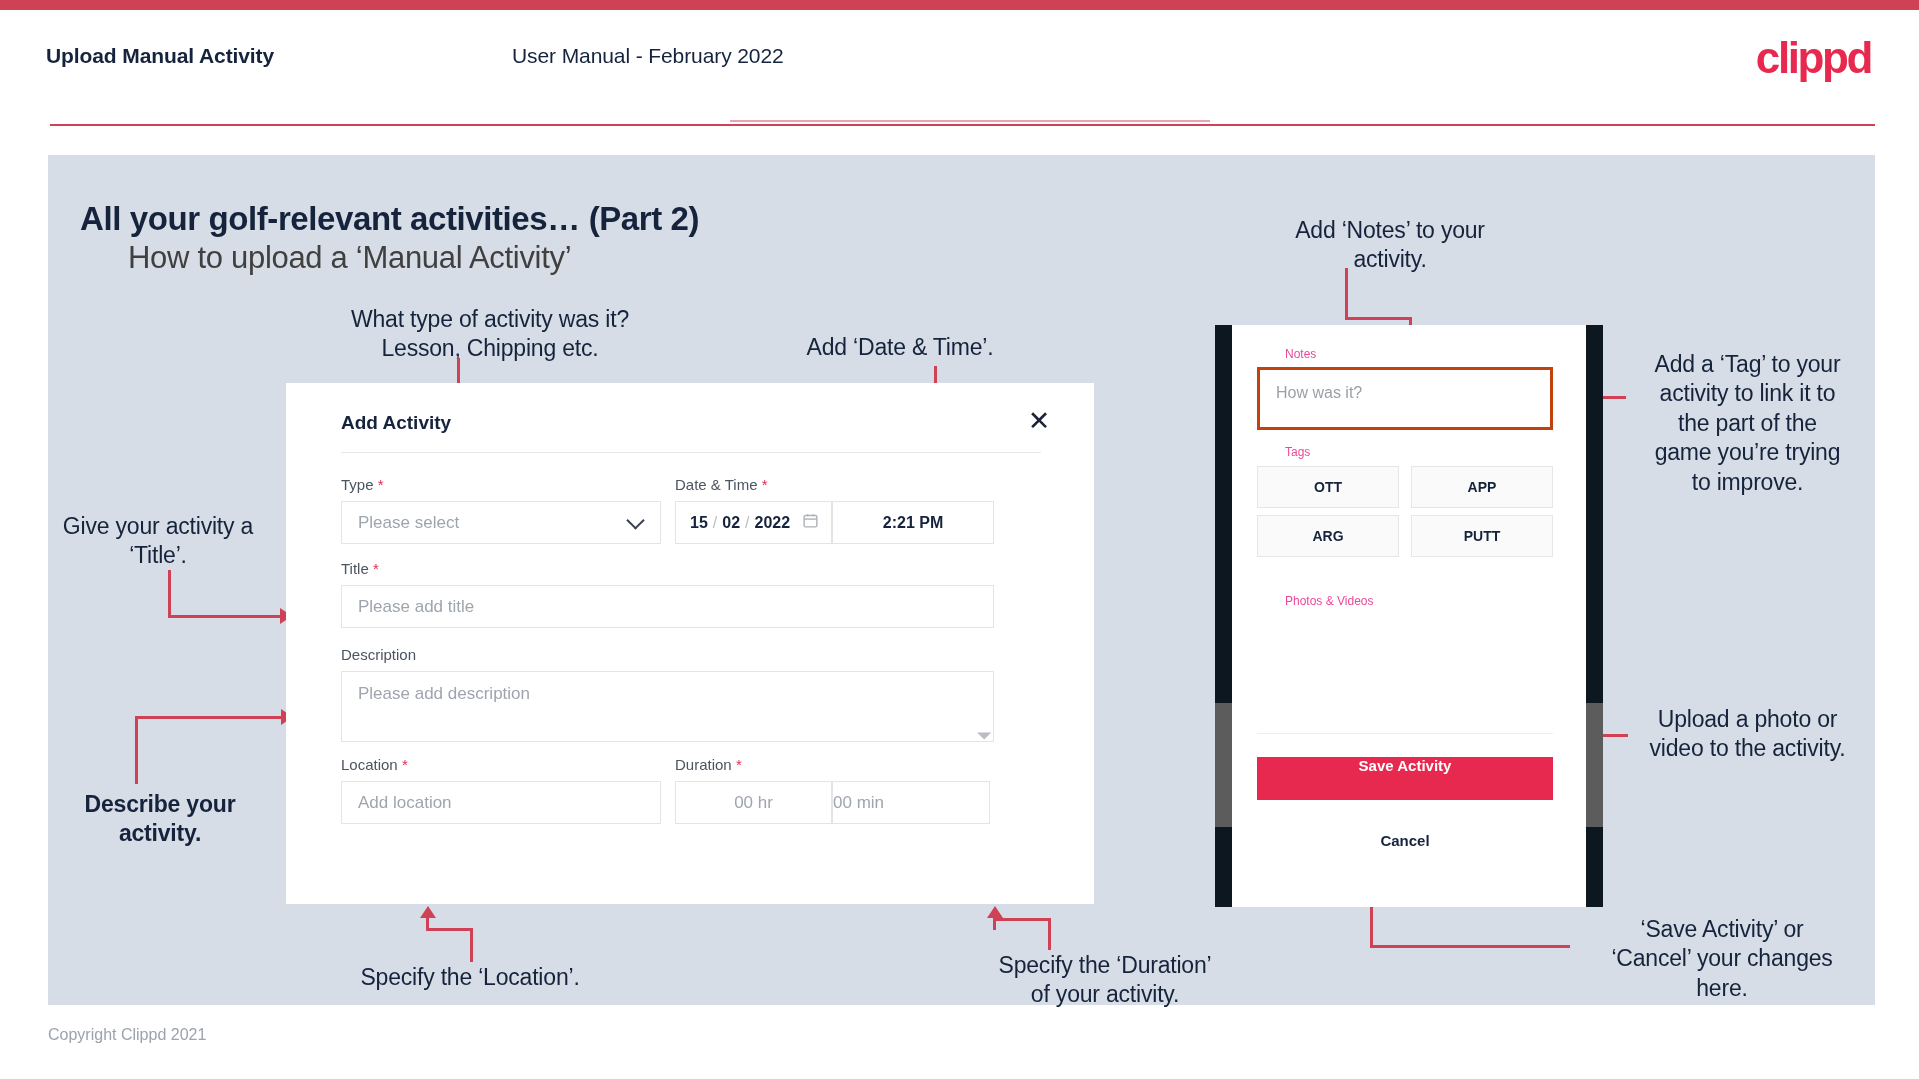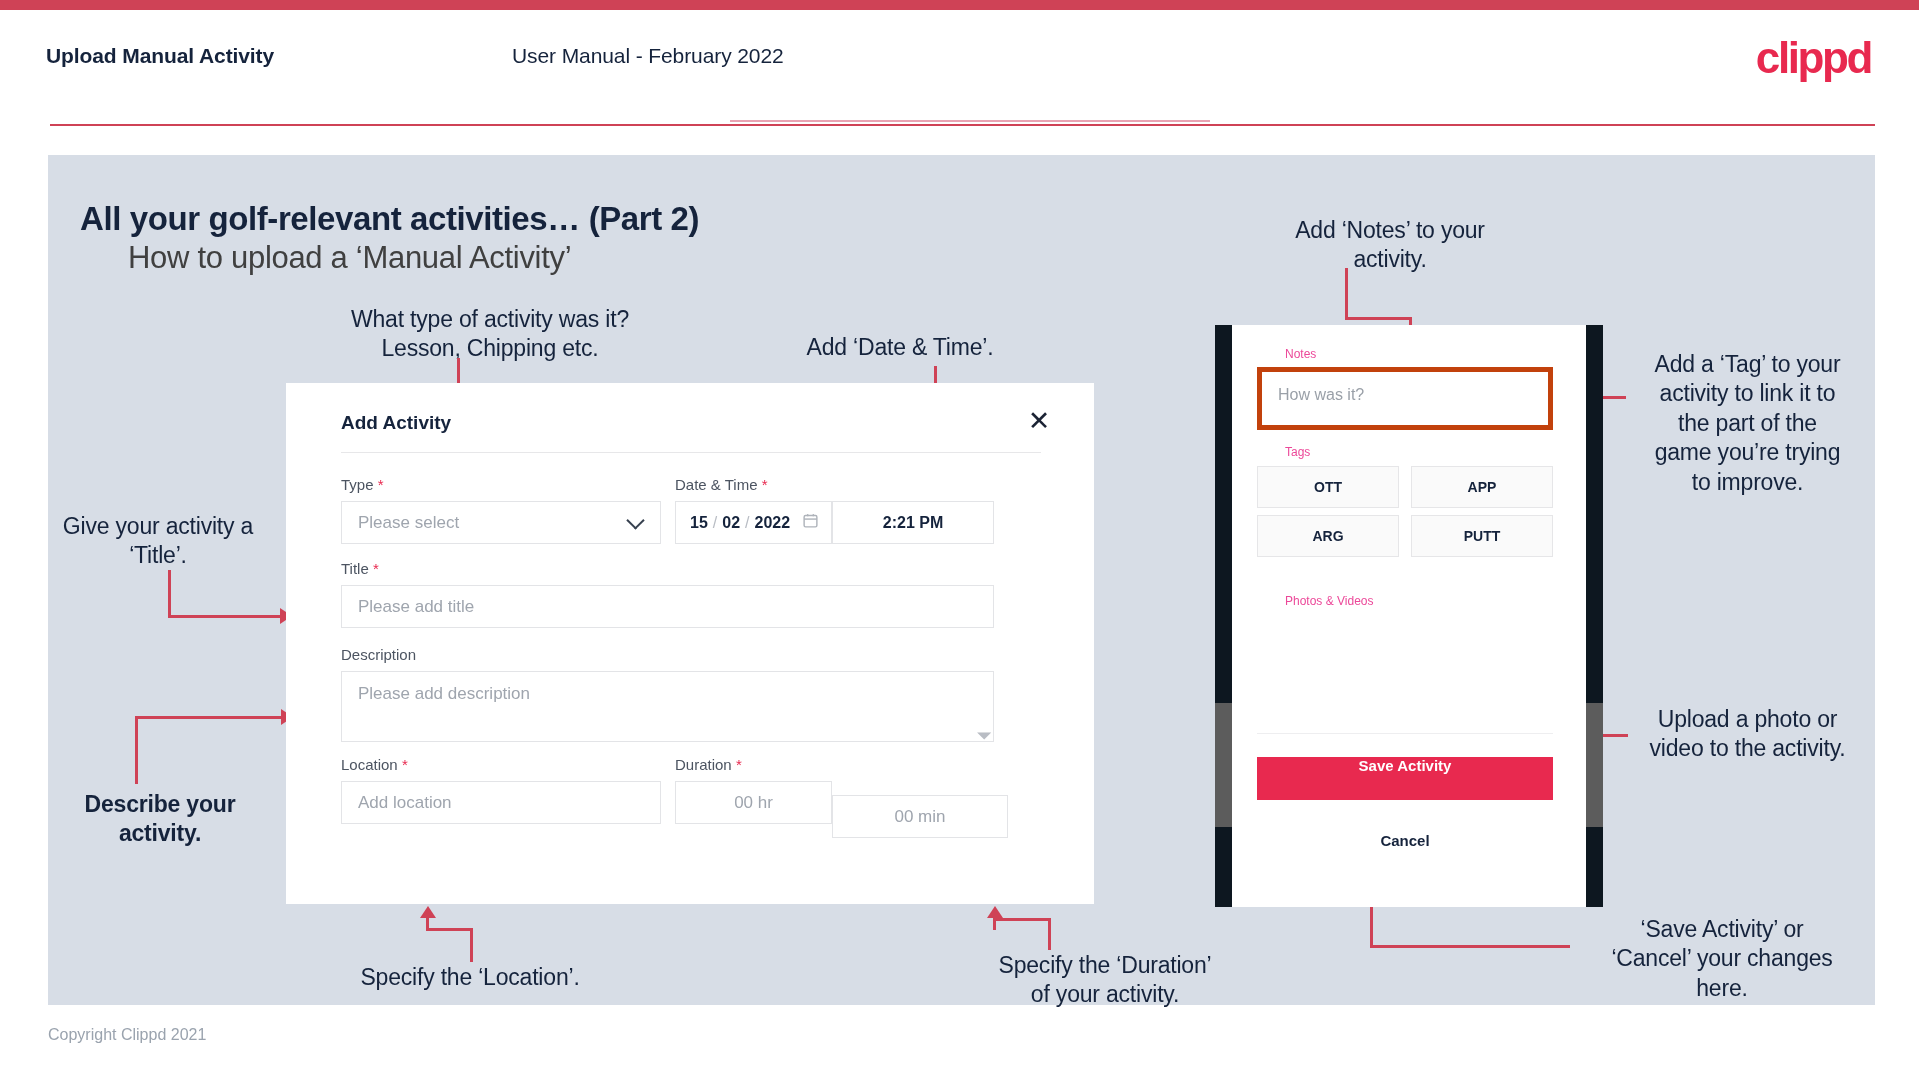--- a/index.html
+++ b/index.html
@@ -128,21 +128,21 @@
   }
   .phone-bar-r {
     position:absolute; right:0; top:0; width:17px; height:582px; background:#0d1720;
   }
   .phone-bar-l .seg, .phone-bar-r .seg { position:absolute; width:100%; background:#5c5c5c; }
   .phone-screen {
     position:absolute; left:17px; top:0; width:354px; height:582px;
     background:#ffffff;
   }
   .m-label { position:absolute; font-size:12px; color:#ec4899;margin-left:28px; }
-  .m-box { position:absolute; border:5px solid #c2410c; background:#fff; }
+  .m-box { position:absolute; border:3px solid #c2410c; background:#fff; }
   .tag-btn {
     position:absolute; border:1px solid #e6e6e8; background:#fafafa;
     display:flex; align-items:center; justify-content:center;
     font-size:14px; font-weight:700; color:#15233c; cursor:pointer;
   }
   .drop-zone {
     position:absolute; border:1px solid #ececee; background:#fff;
     display:flex; flex-direction:column; align-items:center; justify-content:center;
     font-size:11px; color:#9aa0a8; line-height:1.5; text-align:center;
   }
@@ -293,21 +293,21 @@
       <span class="ph">Add location</span>
     </div>
 
     <div class="fld-label" style="left:389px; top:373px;">
       <span>Duration</span>
       <span class="req">*</span>
     </div>
     <div class="ipt" style="left:389px; top:398px; width:157px; height:43px; justify-content:center;">
       <span>00 hr</span>
     </div>
-    <div class="ipt" style="left:546px; top:398px; width:176px; height:43px; justify-content:center;margin-top:14px;">
+    <div class="ipt" style="left:546px; top:398px; width:158px; height:43px; justify-content:flex-start;">
       <span>00 min</span>
     </div>
   </div>
 
   <div class="phone">
     <div class="phone-bar-l">
       <div class="seg" style="top:378px; height:124px;"></div>
     </div>
     <div class="phone-bar-r">
       <div class="seg" style="top:378px; height:124px;"></div>

